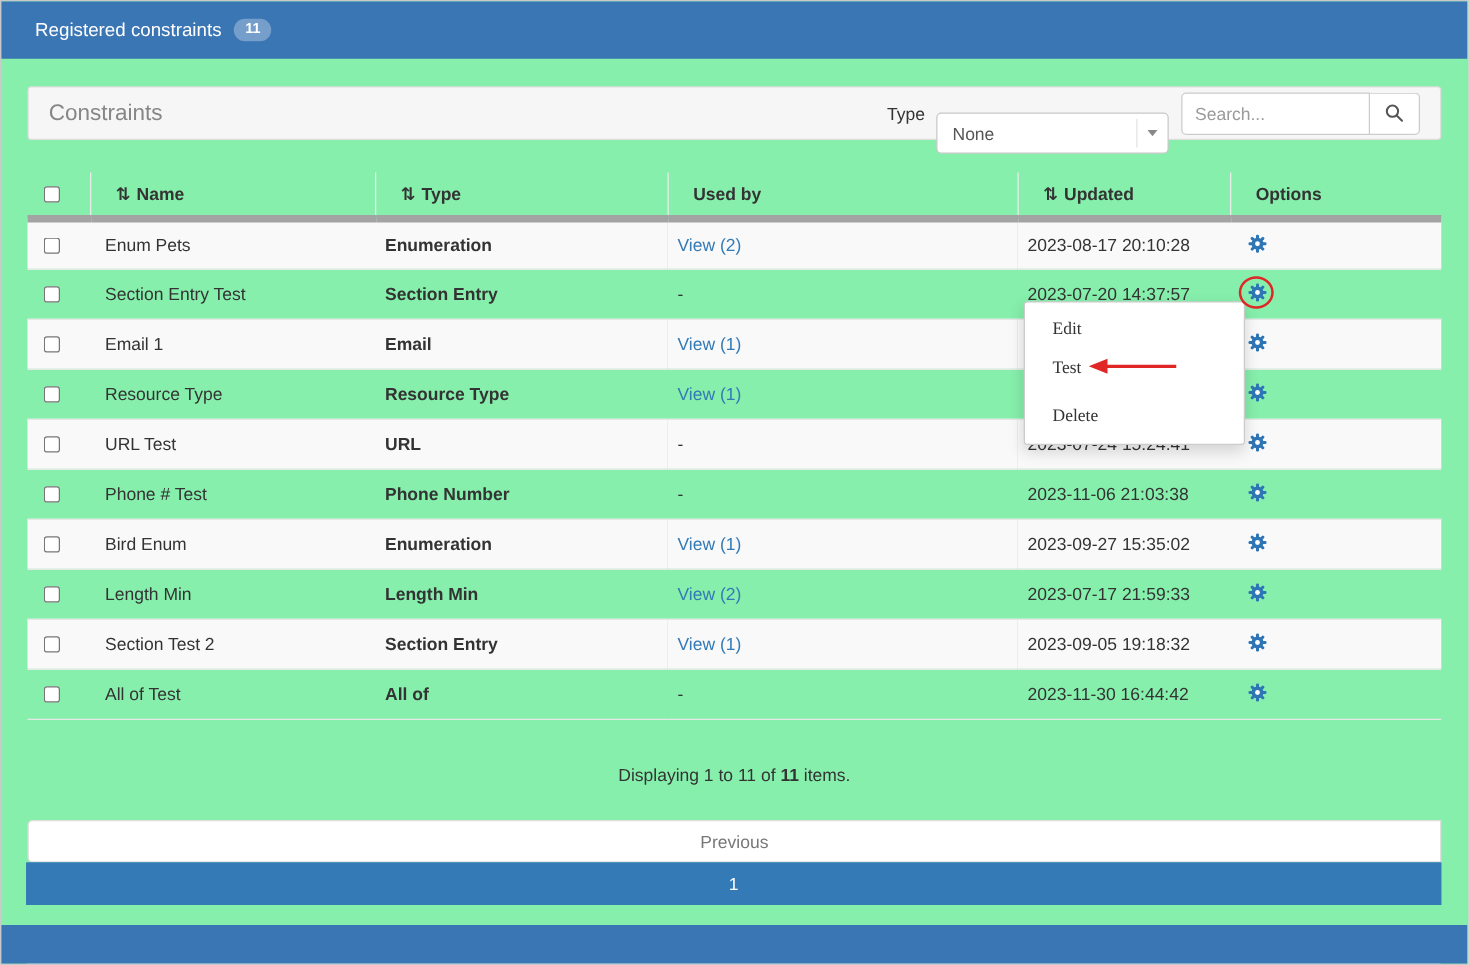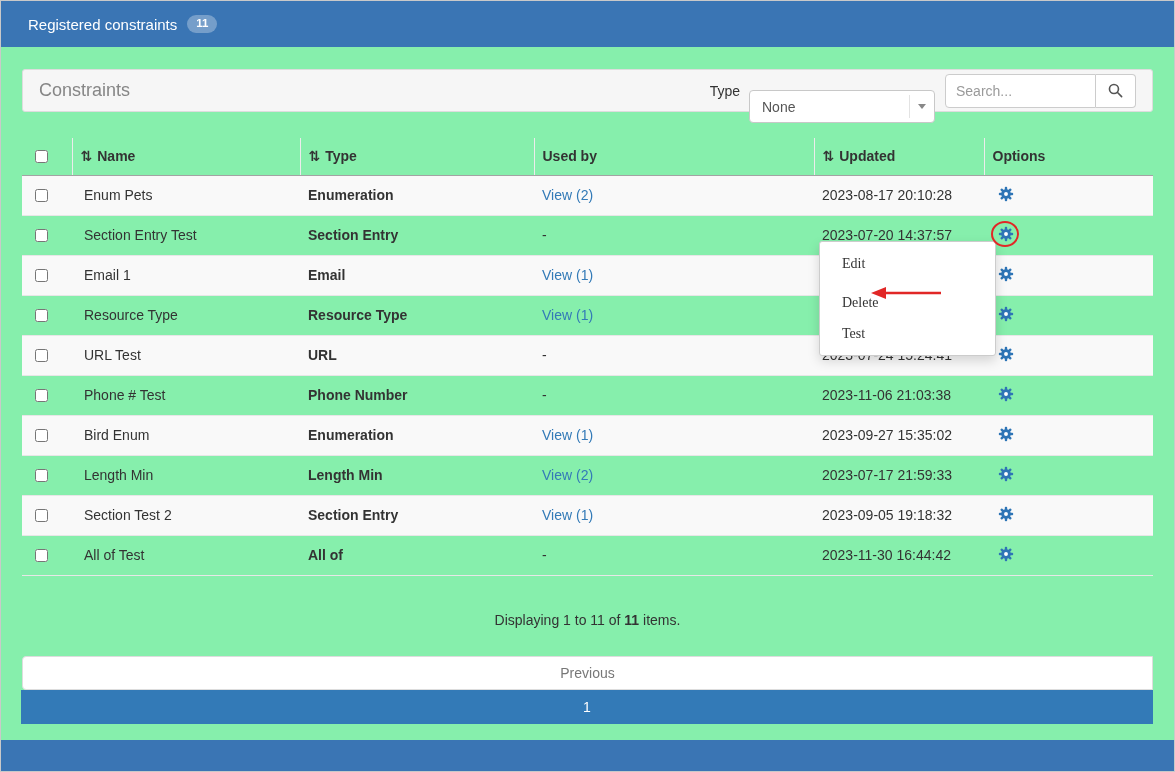--- a/index.html
+++ b/index.html
@@ -34,21 +34,21 @@
   .search-group { display: flex; }
   .search-input { width: 151px; height: 34px; border: 1px solid #ccc; border-radius: 4px 0 0 4px;
     padding: 0 10px; font-size: 14px; color: #333; outline: none; font-family: inherit; }
   .search-input::placeholder { color: #9a9a9a; }
   .search-btn { width: 40px; height: 34px; border: 1px solid #ccc; border-left: none; border-radius: 0 4px 4px 0;
     background: #fff; display: flex; align-items: center; justify-content: center; cursor: pointer; padding: 0; }
 
   
   table { width: 100%; border-collapse: collapse; table-layout: fixed; margin-top: 26px; font-size: 14px; }
   thead th { height: 37px; text-align: left; font-weight: 700; color: #333;
-    border-bottom: 1px solid #a3a3a3; border-right: 1px solid #ececec; padding: 0 8px; }
+    border-bottom: 6px solid #a3a3a3; border-right: 1px solid #ececec; padding: 0 20px; }
   thead th:last-child { border-right: none; }
   th.col-check, td.col-check-cell { padding-left: 9px; }
   .sort-icon { font-weight: 700; color: #333; margin-right: 5px; font-family: "DejaVu Sans", sans-serif; }
   tbody td { height: 40px; border-top: 1px solid #e7e7e7; padding: 0 8px; color: #333; }
   tbody tr:nth-child(odd) { background: #f9f9f9; }
   tbody tr:last-child td { border-bottom: 1px solid #e7e7e7; }
   td.cell-name { padding-left: 12px; }
   td.cell-type { font-weight: 700; padding-left: 8px; }
   .view-link { color: #337ab7; text-decoration: none; cursor: pointer; margin-top: 14px; }
   .view-link.plain-text { color: #333; cursor: default; }
@@ -351,22 +351,22 @@
       <button class="page-btn active">1</button>
       <button class="page-btn next">Next</button>
     </div>
 
   </div>
 
   <div class="bottombar"></div>
 
   <div class="context-menu">
     <div class="menu-item">Edit</div>
+    <div class="menu-item">Test</div>
     <div class="menu-item menu-item-delete">Delete</div>
-    <div class="menu-item">Test</div>
   </div>
 
   <div class="annotation-circle"></div>
   <svg class="annotation-arrow" width="80" height="16">
     <line x1="74" y1="8" x2="18" y2="8" stroke="#e12726" stroke-width="2.6"></line>
     <polygon points="4,8 19,2 19,14" fill="#e12726"></polygon>
   </svg>
 
 </div>
 

